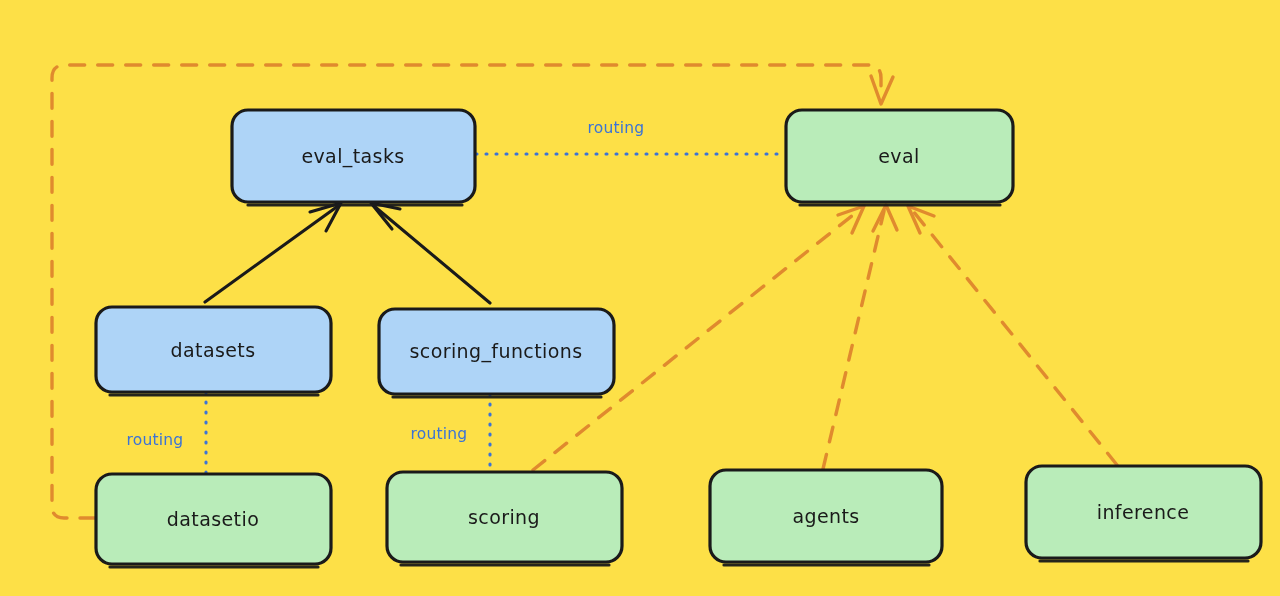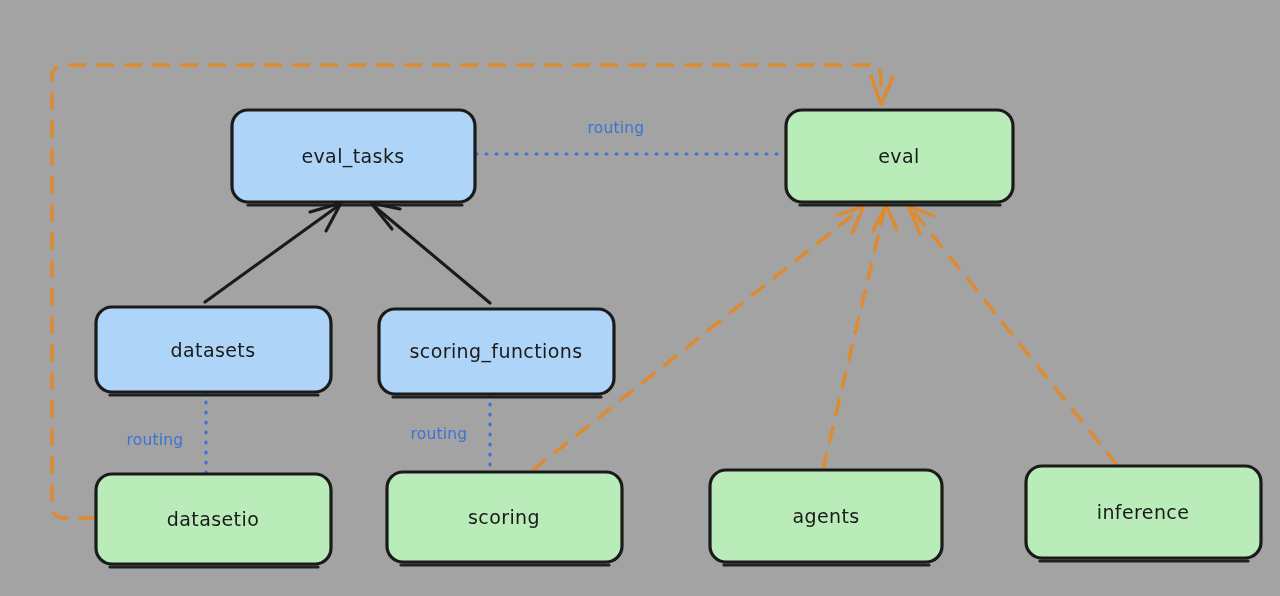--- a/index.html
+++ b/index.html
@@ -4,21 +4,21 @@
 <style>
   html, body {
     margin: 0;
     padding: 0;
     background: #ffffff;
   }
   #canvas {
     position: relative;
     width: 1280px;
     height: 596px;
-    background: #a3a3a3;
+    background: #fde047;
     overflow: hidden;
     font-family: "DejaVu Sans", sans-serif;
   }
   svg#diagram {
     position: absolute;
     left: 0;
     top: 0;
     width: 1280px;
     height: 596px;
   }

